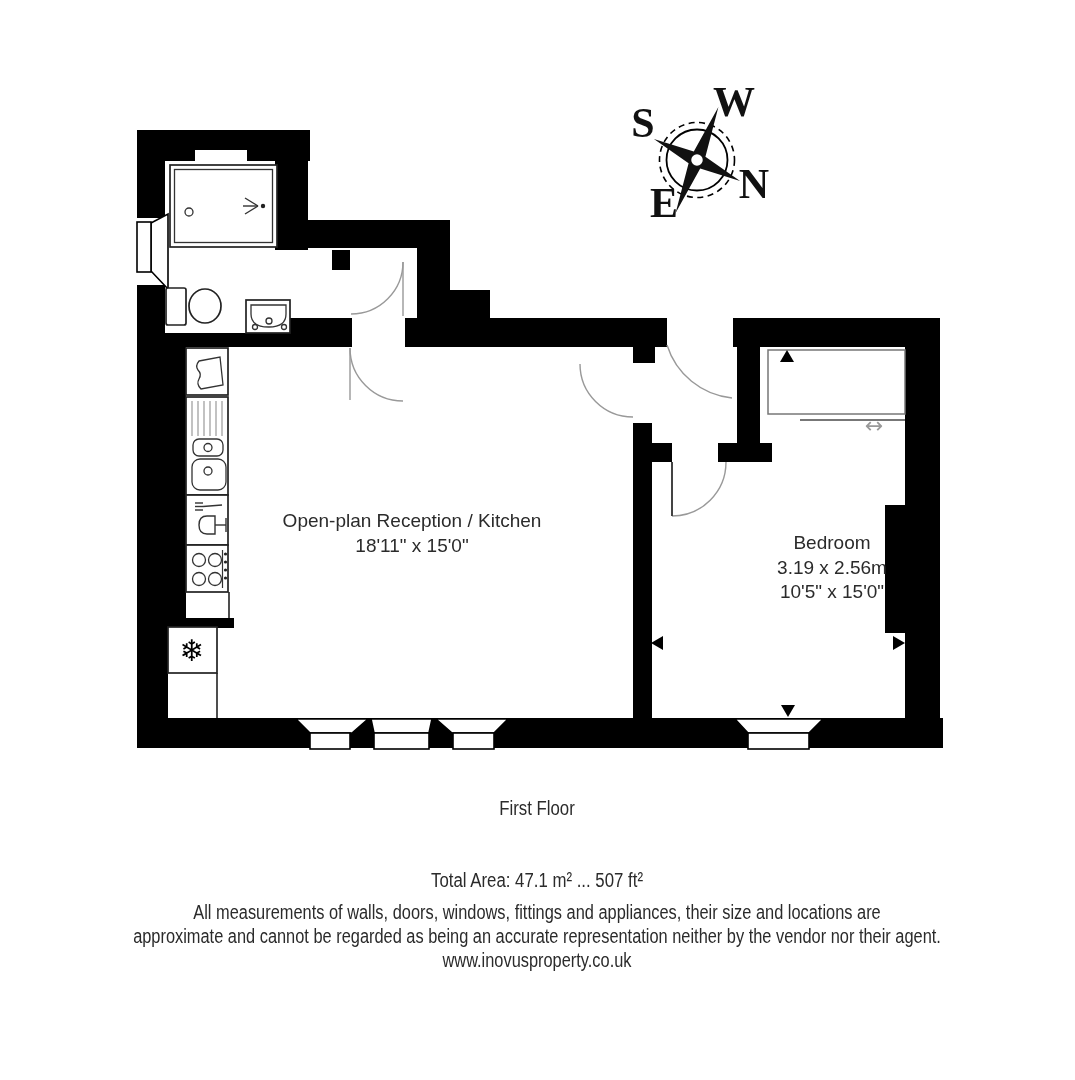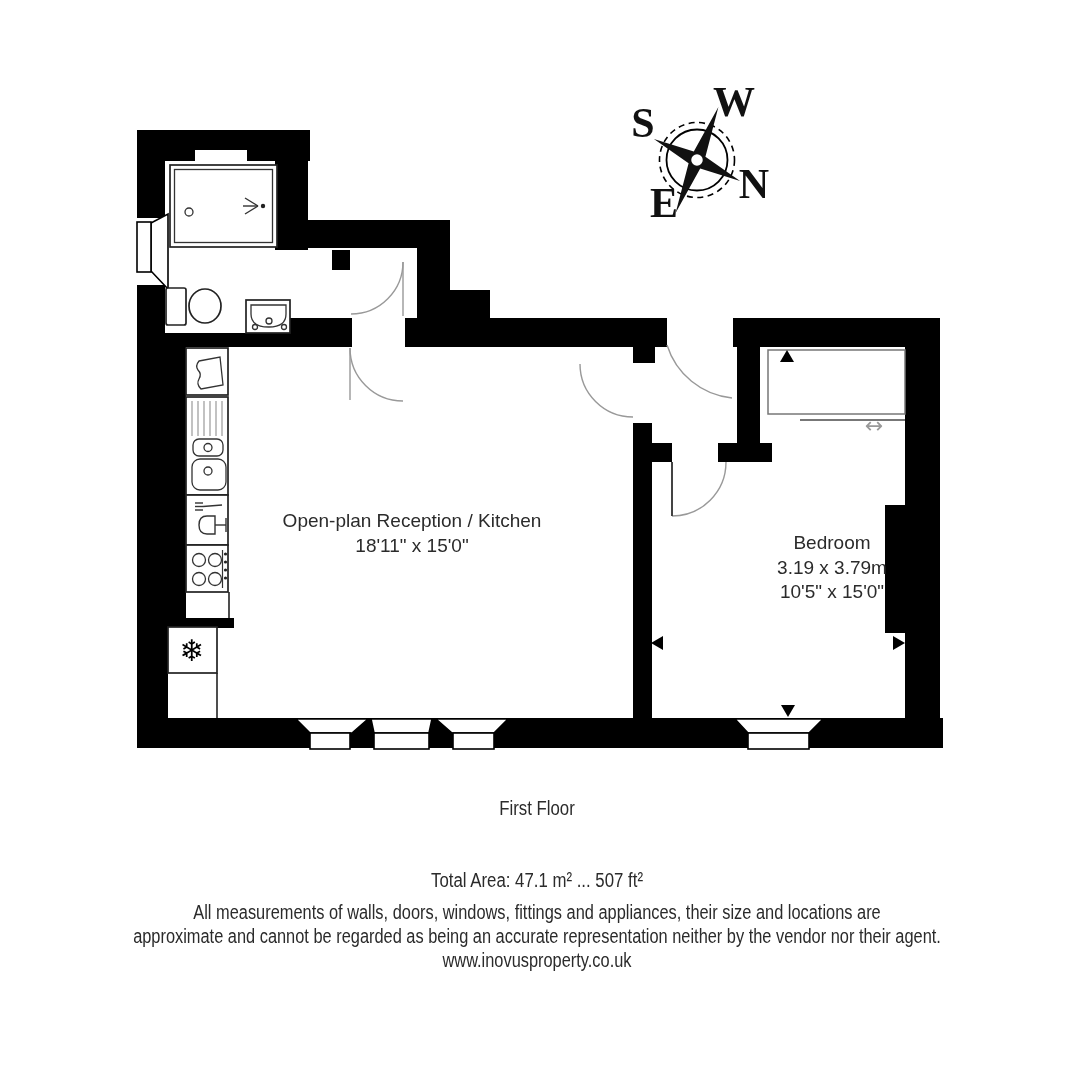--- a/index.html
+++ b/index.html
@@ -187,21 +187,21 @@
   <div class="cletter" style="left:643px;top:123px;">S</div>
   <div class="cletter" style="left:754px;top:184px;">N</div>
   <div class="cletter" style="left:664px;top:203px;">E</div>
 
   <div class="lbl" style="left:412px;top:509px;">
     <div>Open-plan Reception / Kitchen</div>
     <div>18'11" x 15'0"</div>
   </div>
   <div class="lbl" style="left:805px;top:531px;margin-left:27px;">
     <div>Bedroom</div>
-    <div>3.19 x 3.79m</div>
+    <div>3.19 x 2.56m</div>
     <div>10'5" x 15'0"</div>
   </div>
 
   <div class="cond ff" style="left:537px;top:797px;">First Floor</div>
   <div class="cond ta" style="left:537px;top:869px;">Total Area: 47.1 m² ... 507 ft²</div>
   <div class="cond disc" style="left:537px;top:901px;">All measurements of walls, doors, windows, fittings and appliances, their size and locations are</div>
   <div class="cond disc" style="left:537px;top:925px;">approximate and cannot be regarded as being an accurate representation neither by the vendor nor their agent.</div>
   <div class="cond web" style="left:537px;top:949px;">www.inovusproperty.co.uk</div>
 
 </div>

